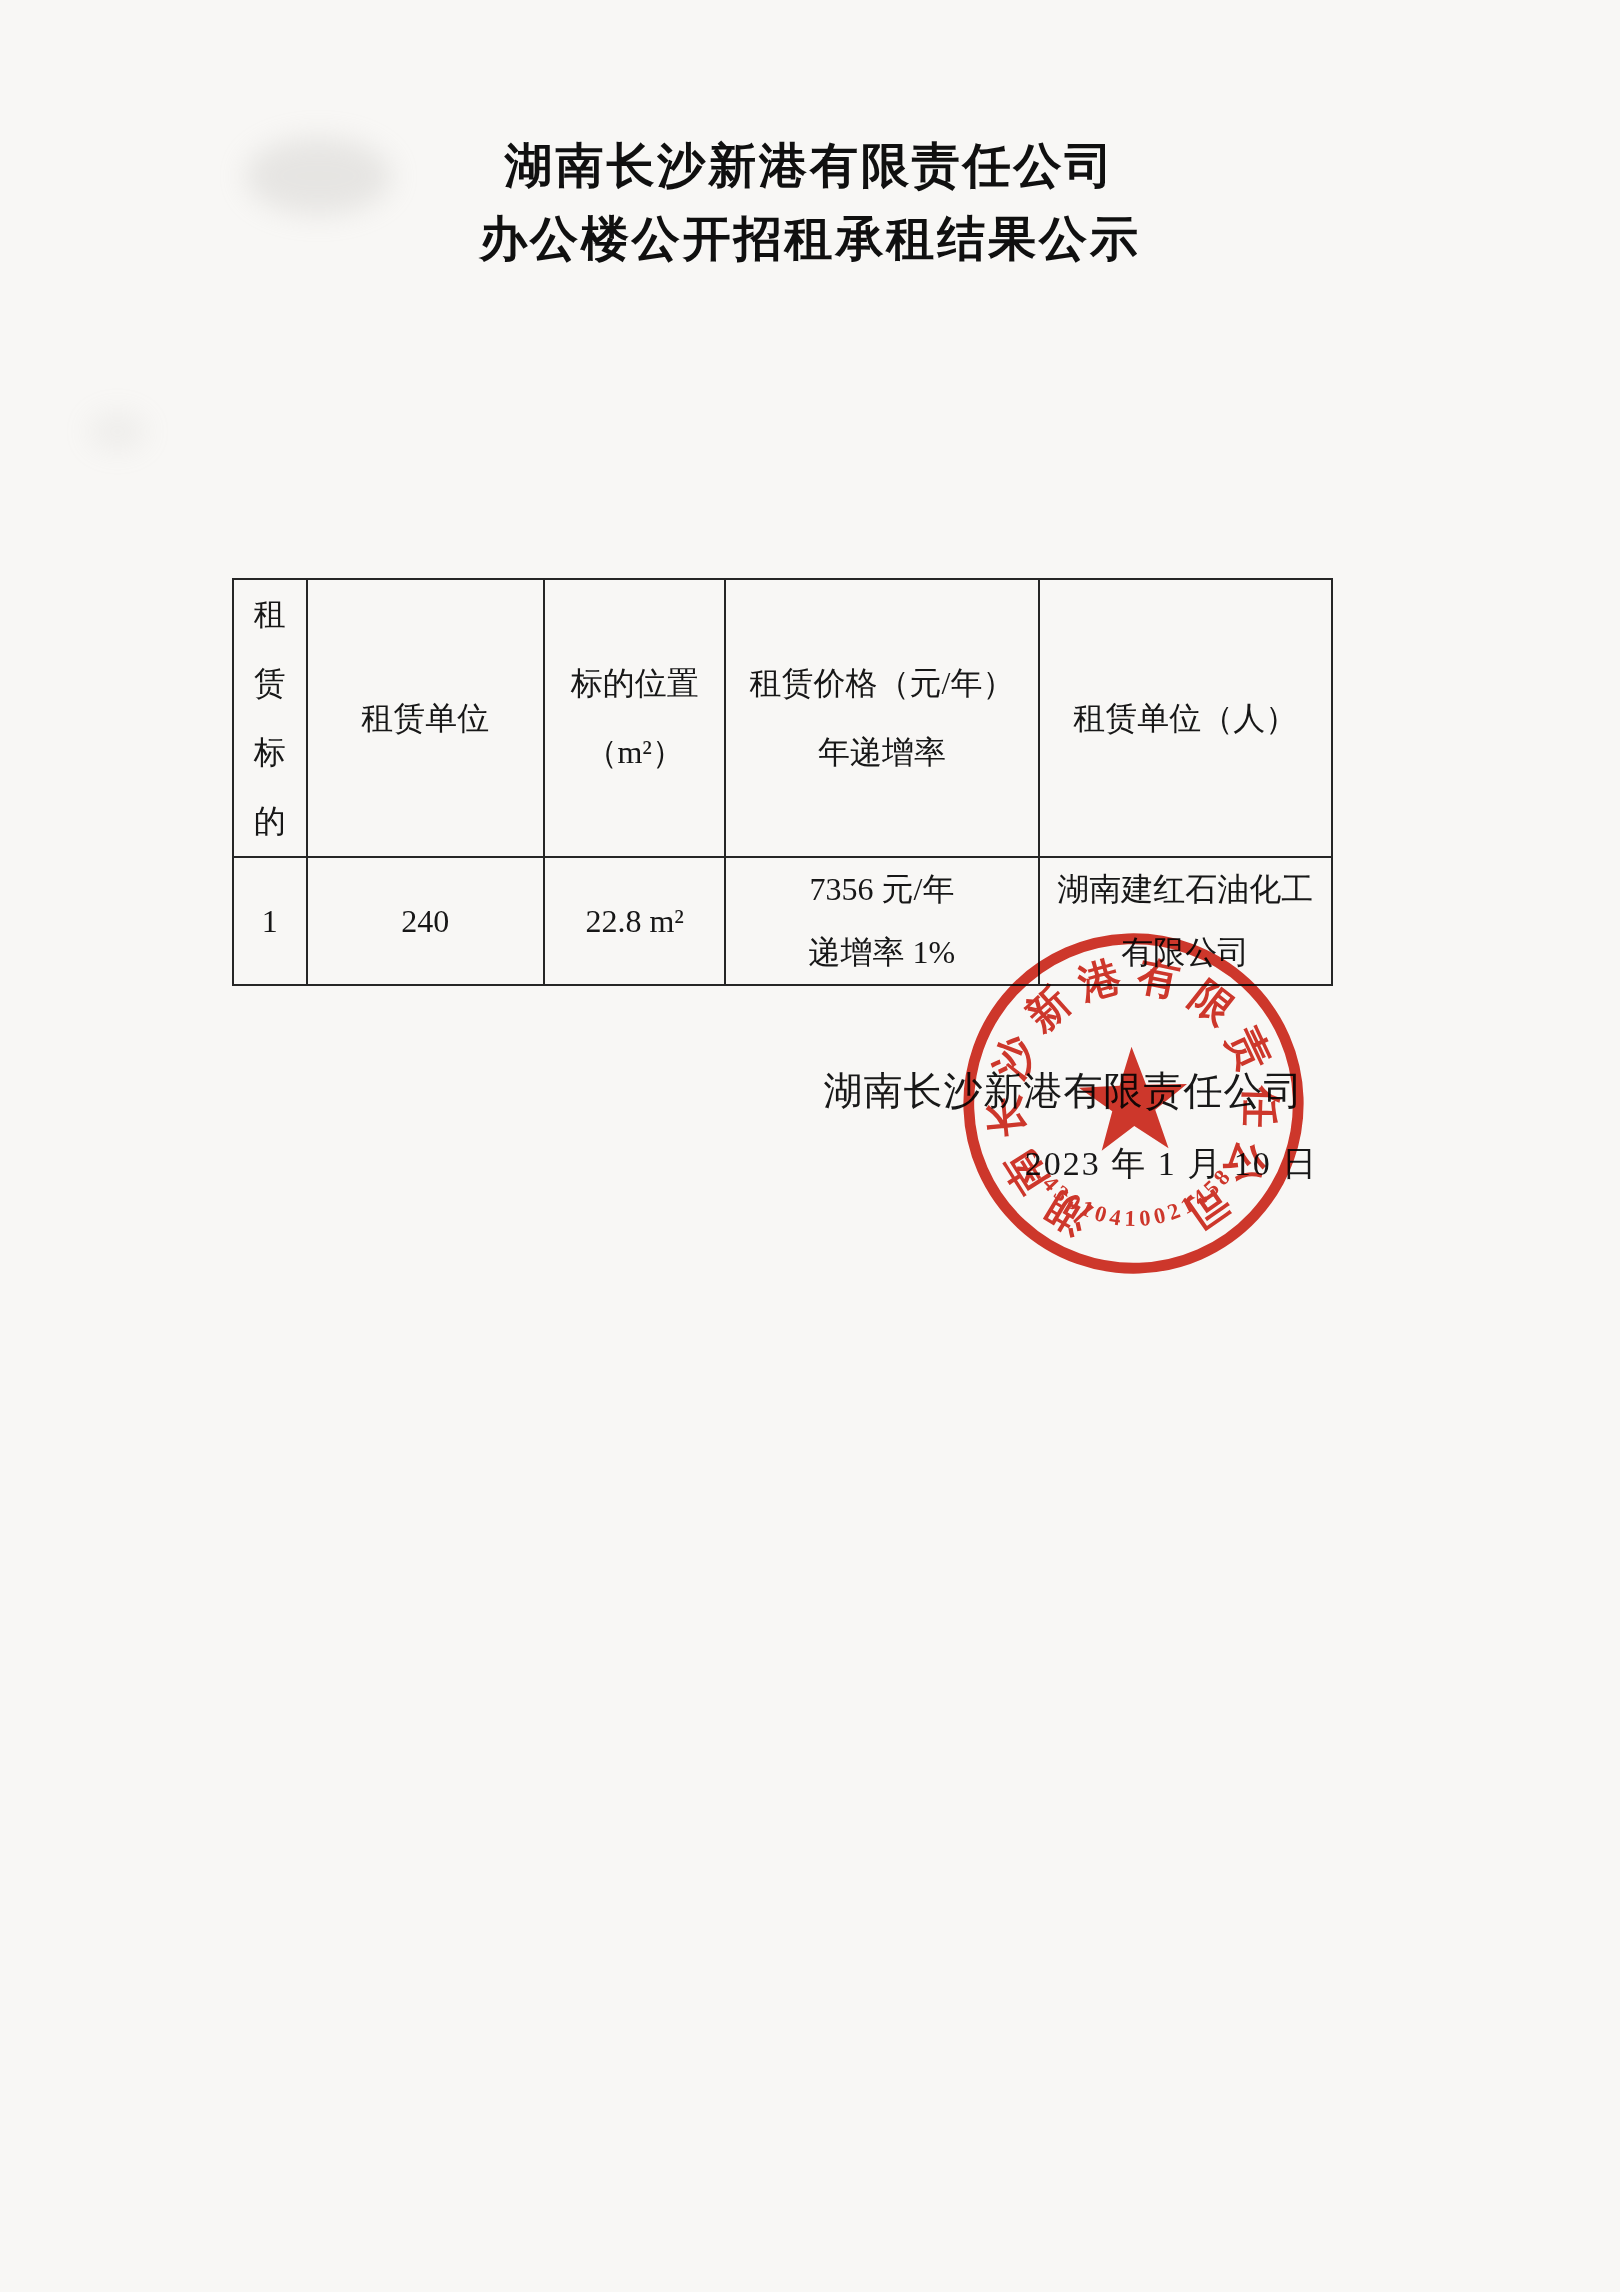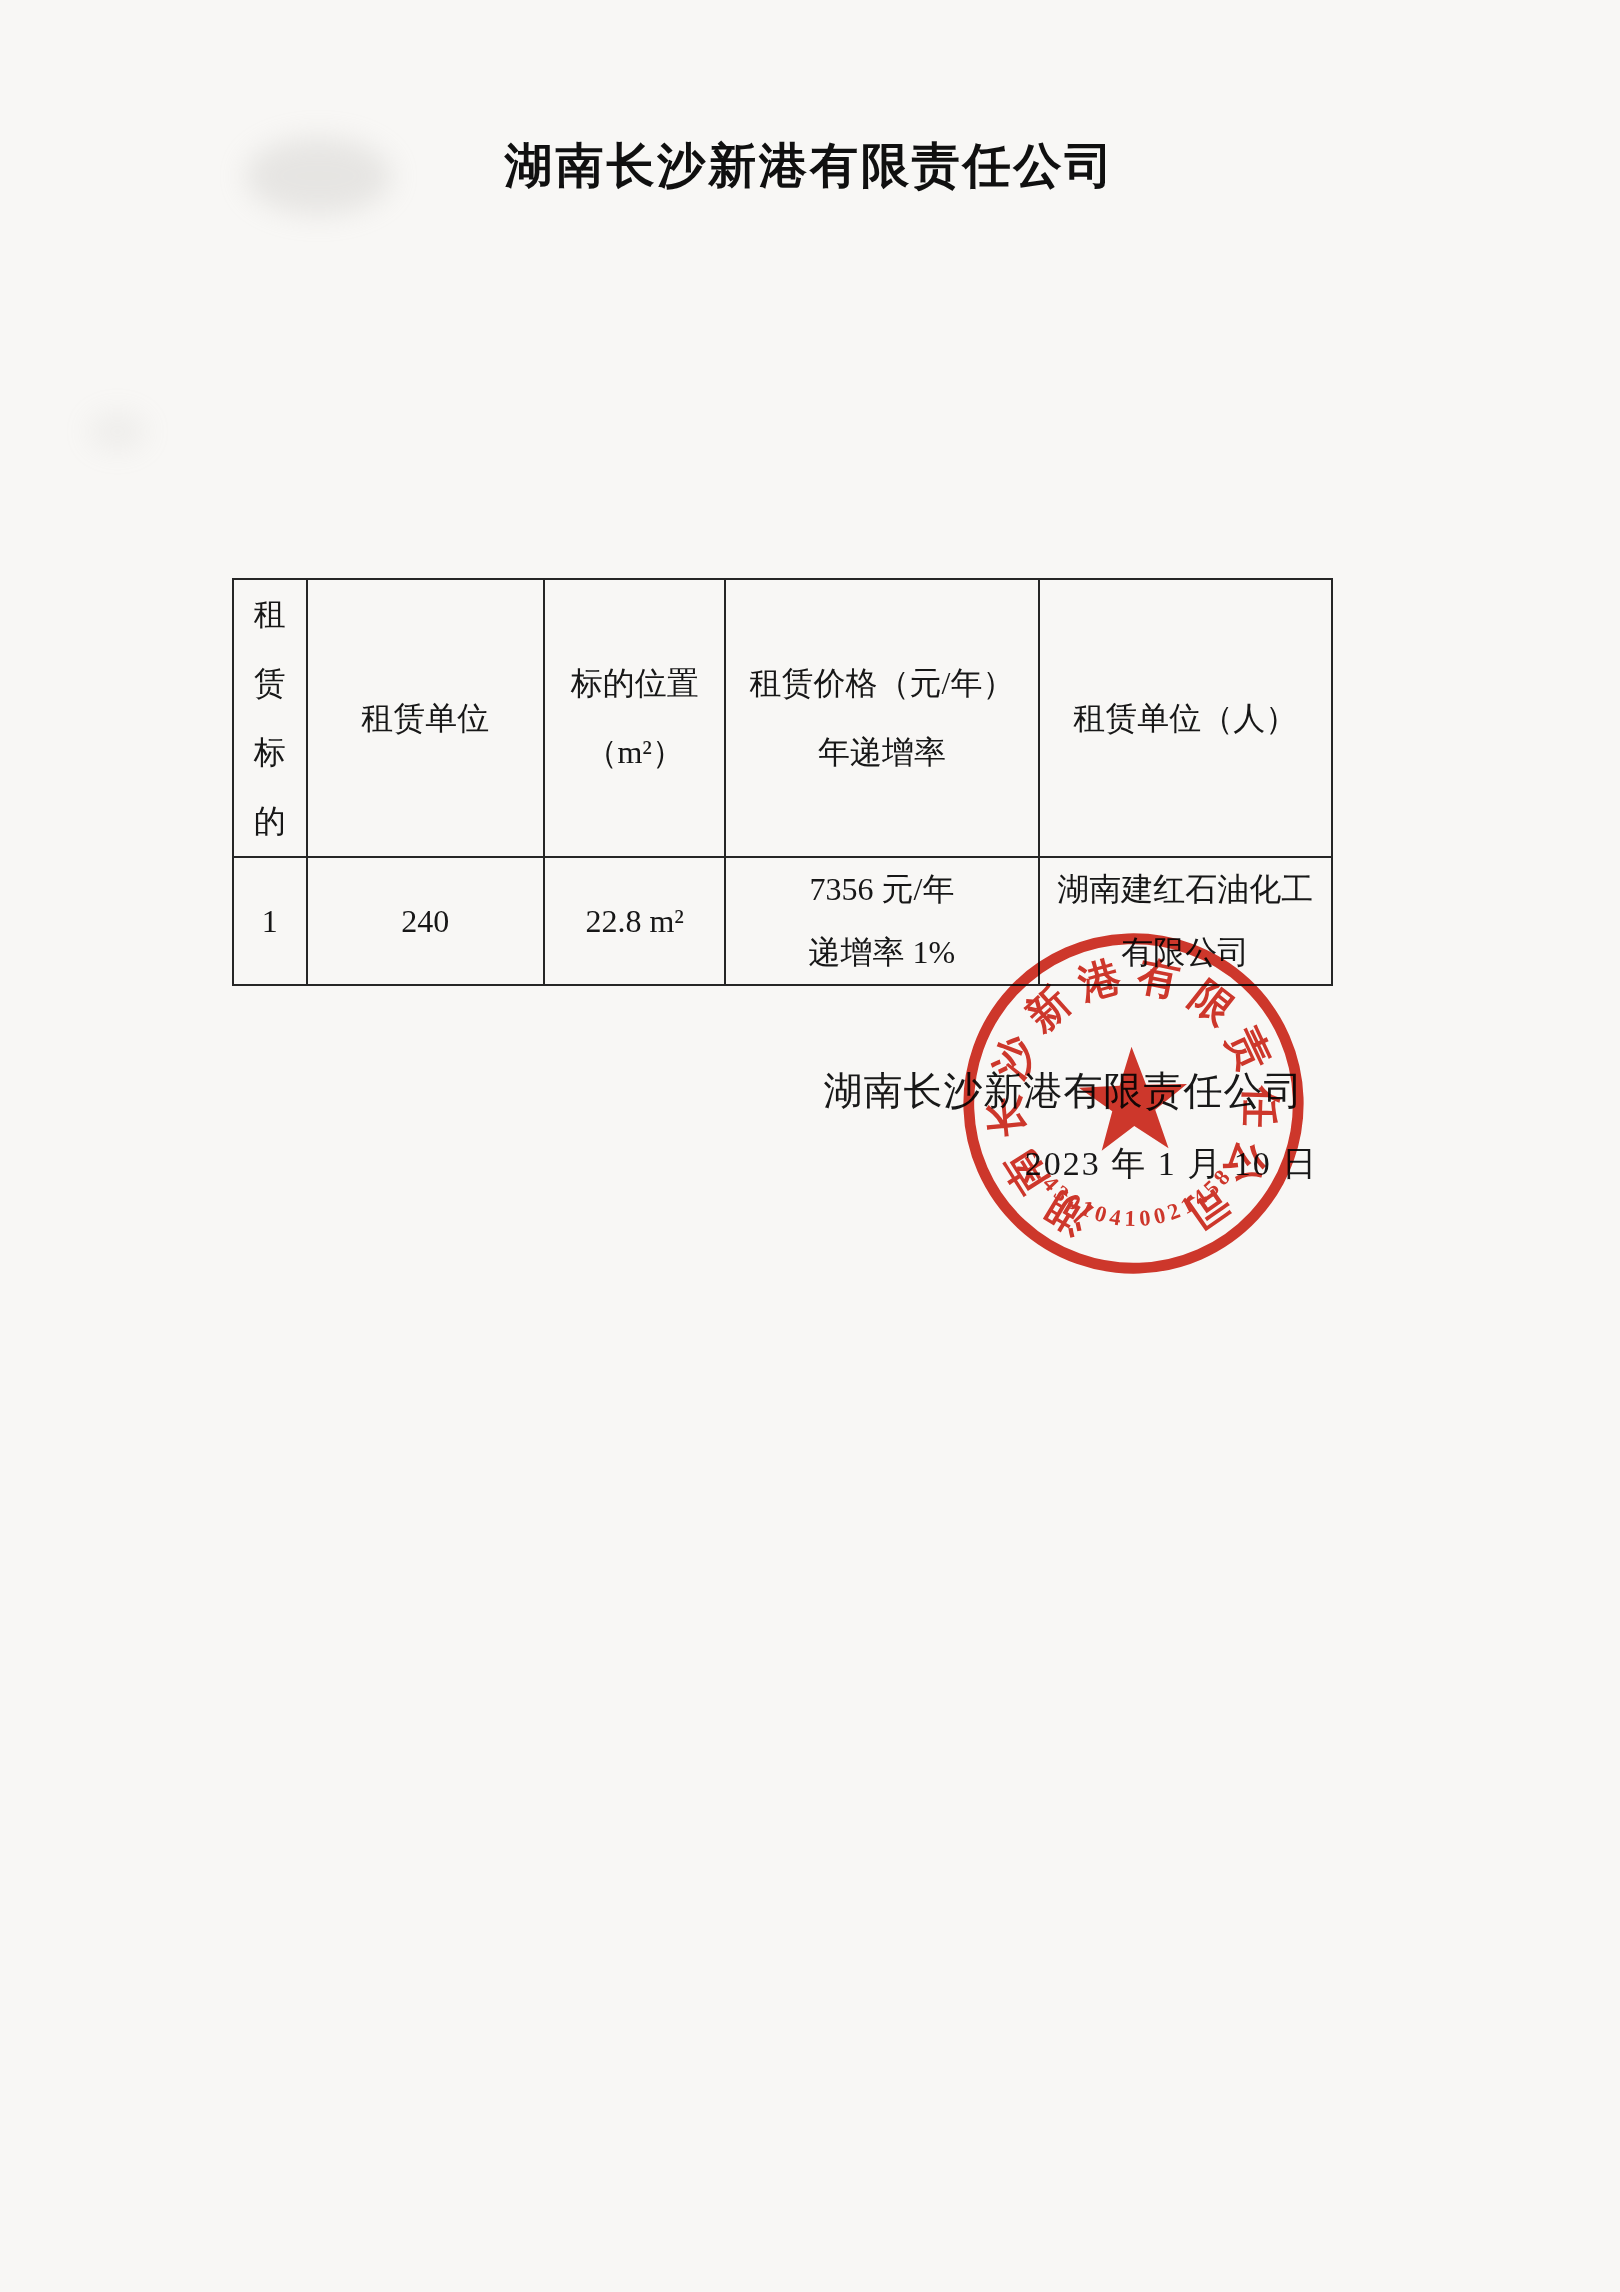--- a/index.html
+++ b/index.html
@@ -74,20 +74,21 @@
 </style>
 </head>
 <body>
 
 <div class="page">
 
   <div class="smudge s1"></div>
   <div class="smudge s2"></div>
 
   <div class="title l1">湖南长沙新港有限责任公司</div>
+  <div class="title l2">办公楼公开招租承租结果公示</div>
 
 
   <table class="results">
     <colgroup>
       <col style="width:6.7%">
       <col style="width:21.6%">
       <col style="width:16.5%">
       <col style="width:28.5%">
       <col style="width:26.7%">
     </colgroup>

